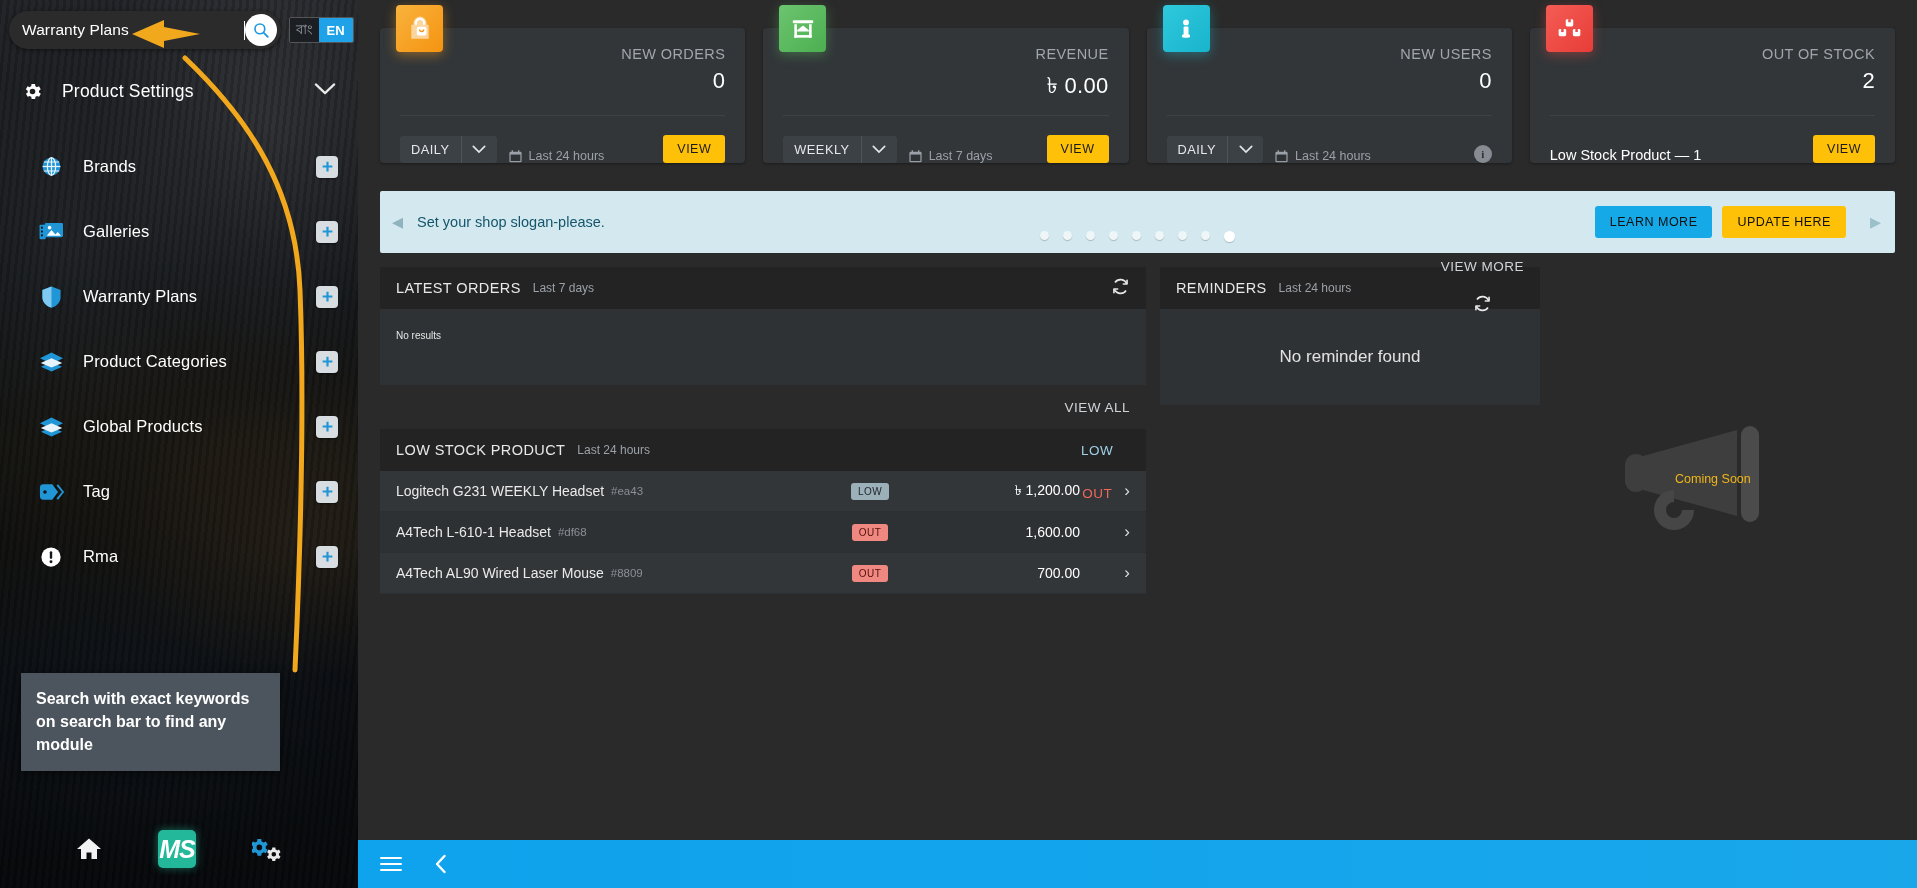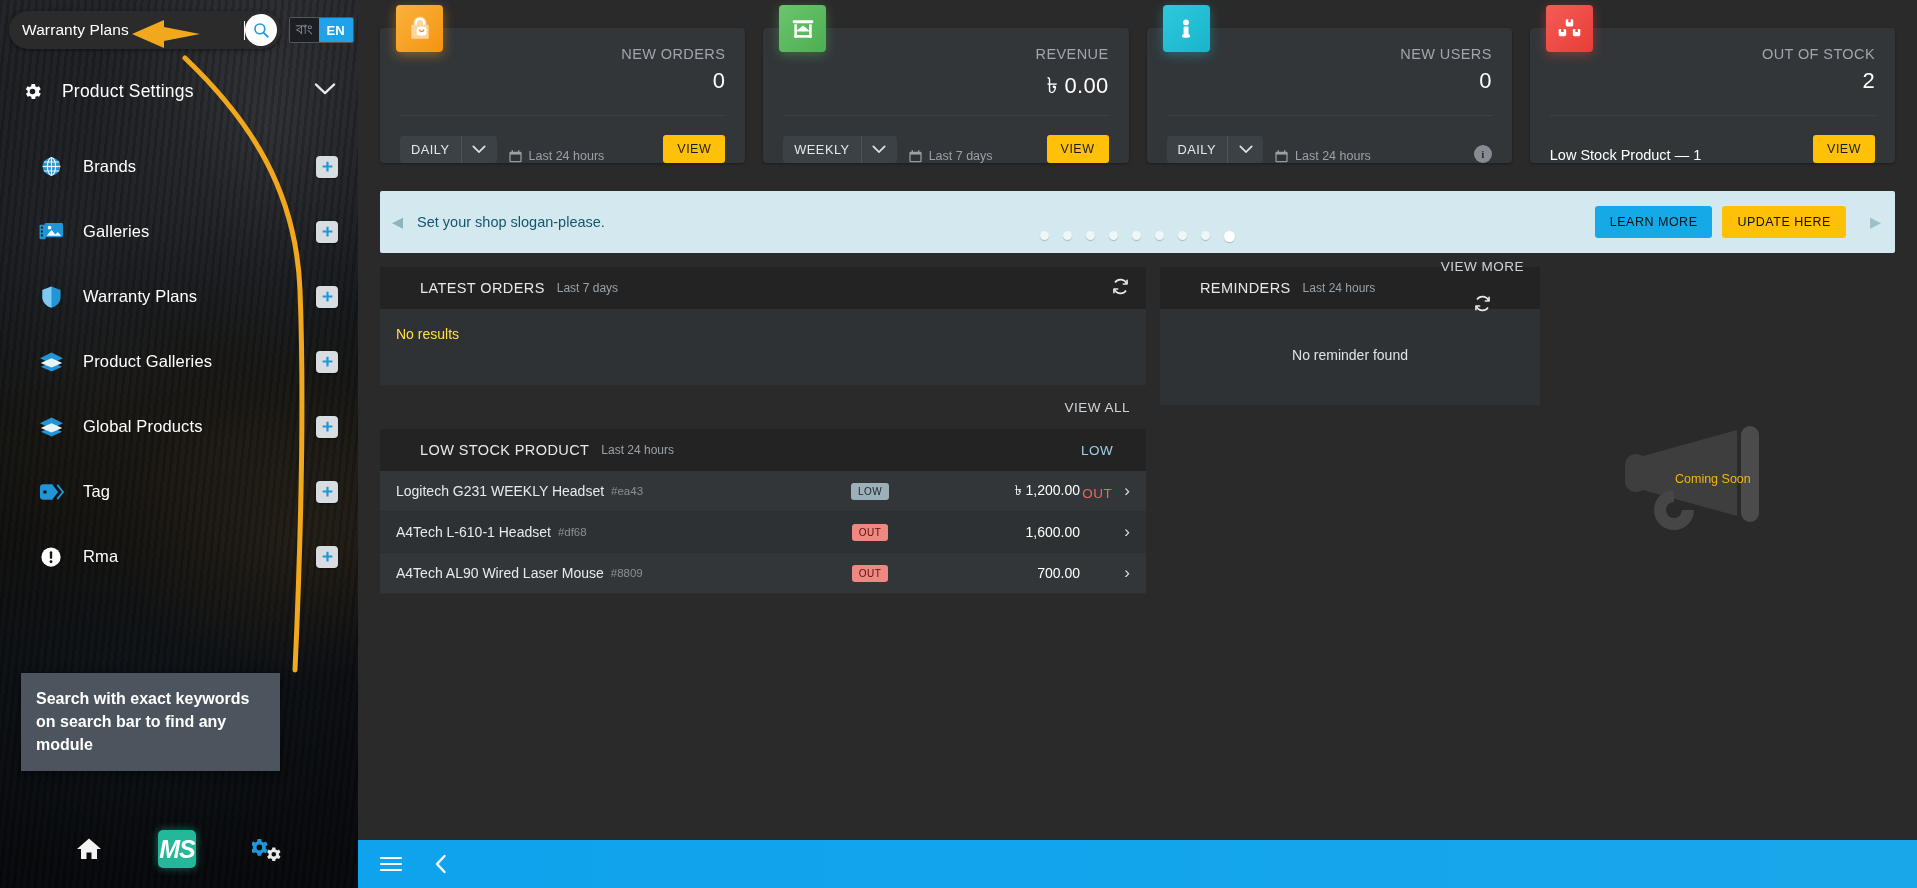--- a/index.html
+++ b/index.html
@@ -173,29 +173,29 @@
   .btn-update { background:#ffc107; color:#101010; font-size:12.5px; letter-spacing:.5px; padding:9px 15px; border-radius:3px; }
   .b-arrow-r { color:#9cc0ca; font-size:22px; margin-left:14px; line-height:1; }
 
   
   .panels { display:flex; gap:14px; margin: 14px 22px 0 22px; align-items:flex-start; }
   .panel-left { width: 766px; flex:0 0 766px; }
   .panel-right { width: 380px; flex:0 0 380px; }
   .panel-head {
     background:#232323; height:42px; display:flex; align-items:center; padding:0 16px; gap:12px;
   }
-  .ph-title { color:#e8e8e8; font-size:14.5px; letter-spacing:.4px;margin-left:24px; }
+  .ph-title { color:#e8e8e8; font-size:14.5px; letter-spacing:.4px; }
   .ph-sub { color:#9aa1a8; font-size:12px; }
   .ph-right { margin-left:auto; display:flex; align-items:center; gap:18px;flex-direction:column; }
   .ph-link { color:#cfd4d8; font-size:13.5px; letter-spacing:.5px; }
   .ph-low { color:#9fd2e8; font-size:13.5px; letter-spacing:.5px; }
   .ph-out { color:#f0675c; font-size:13.5px; letter-spacing:.5px; }
   .panel-body { background:#2f3235; min-height:74px; padding:16px; }
-  .no-results { color:#fde047; font-size:14px; }
-  .no-reminder { color:#e2e2e2; font-size:14px; text-align:center; padding:22px 0 28px 0; }
+  .no-results { color:#e5e5e5; font-size:10px; }
+  .no-reminder { color:#e2e2e2; font-size:17px; text-align:center; padding:22px 0 28px 0; }
 
   .table { margin-top:0; }
   .trow {
     display:flex; align-items:center; height:41px; padding:0 16px;
     border-bottom:1px solid #2c2f31;
   }
   .trow:nth-child(odd) { background:#333639; }
   .trow:nth-child(even) { background:#2e3134; }
   .t-name { color:#eaeaea; font-size:14px; }
   .t-id { color:#8a9096; font-size:11.5px; margin-left:7px; }
@@ -318,21 +318,21 @@
         </div>
 
         <div class="nav-item">
           <span class="nav-icon">
             <svg width="25" height="22" viewBox="0 0 26 22">
               <path d="M13 1.2L25 7l-12 5.8L1 7z" fill="#2196d6"></path>
               <path d="M13 11.3L24 16l-11 4.8L2 16z" fill="#2196d6"></path>
               <path d="M13 7.2L24.2 12l-11.2 4.7L1.8 12z" fill="#e8f4fc"></path>
             </svg>
           </span>
-          <span class="nav-label">Product Galleries</span>
+          <span class="nav-label">Product Categories</span>
           <span class="plus-btn">
             <svg width="13" height="13" viewBox="0 0 24 24">
                 <path d="M10 3h4v7h7v4h-7v7h-4v-7H3v-4h7z" fill="#2196d6"></path>
               </svg>
           </span>
         </div>
 
         <div class="nav-item">
           <span class="nav-icon">
             <svg width="25" height="22" viewBox="0 0 26 22">

